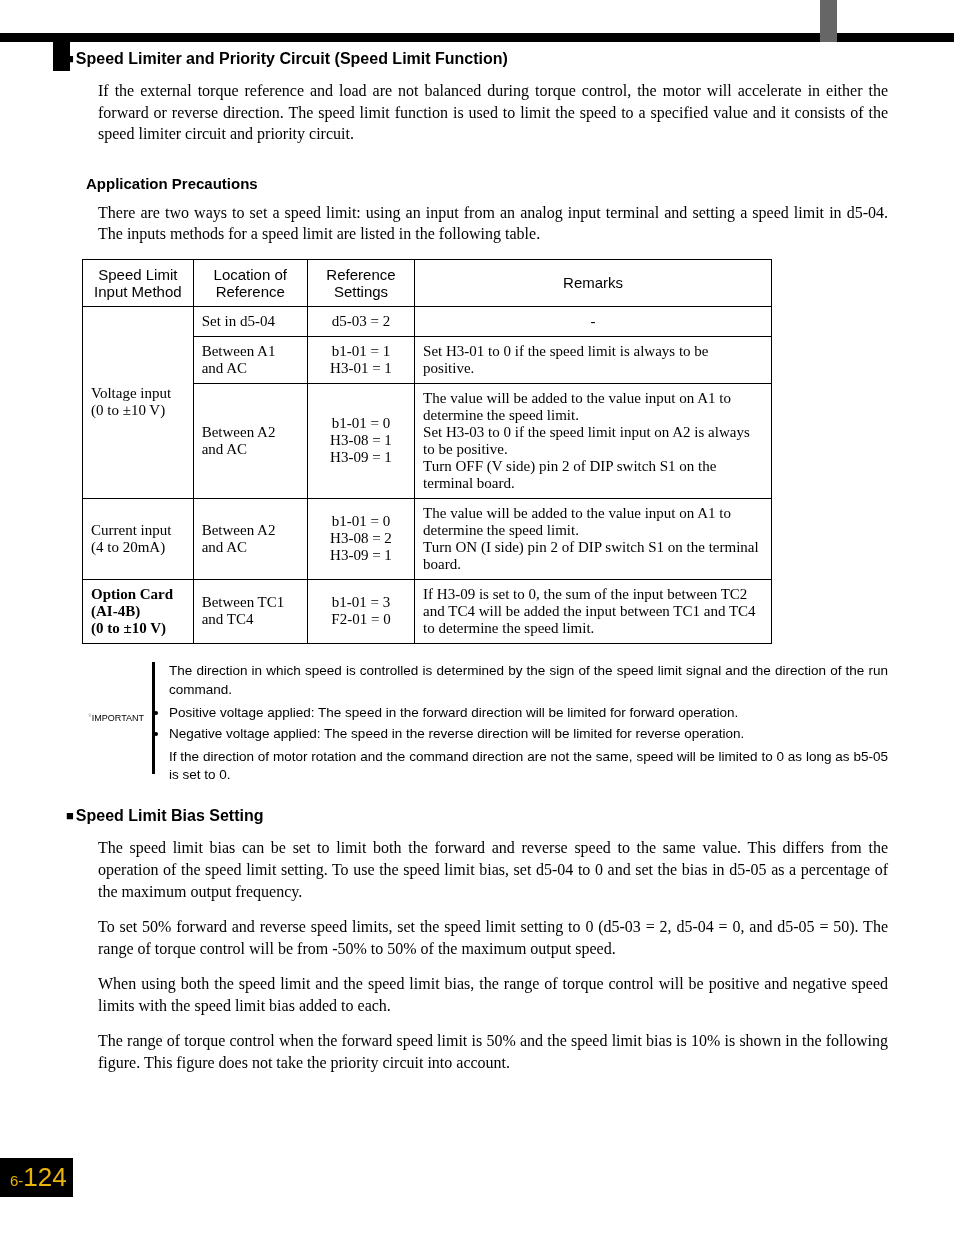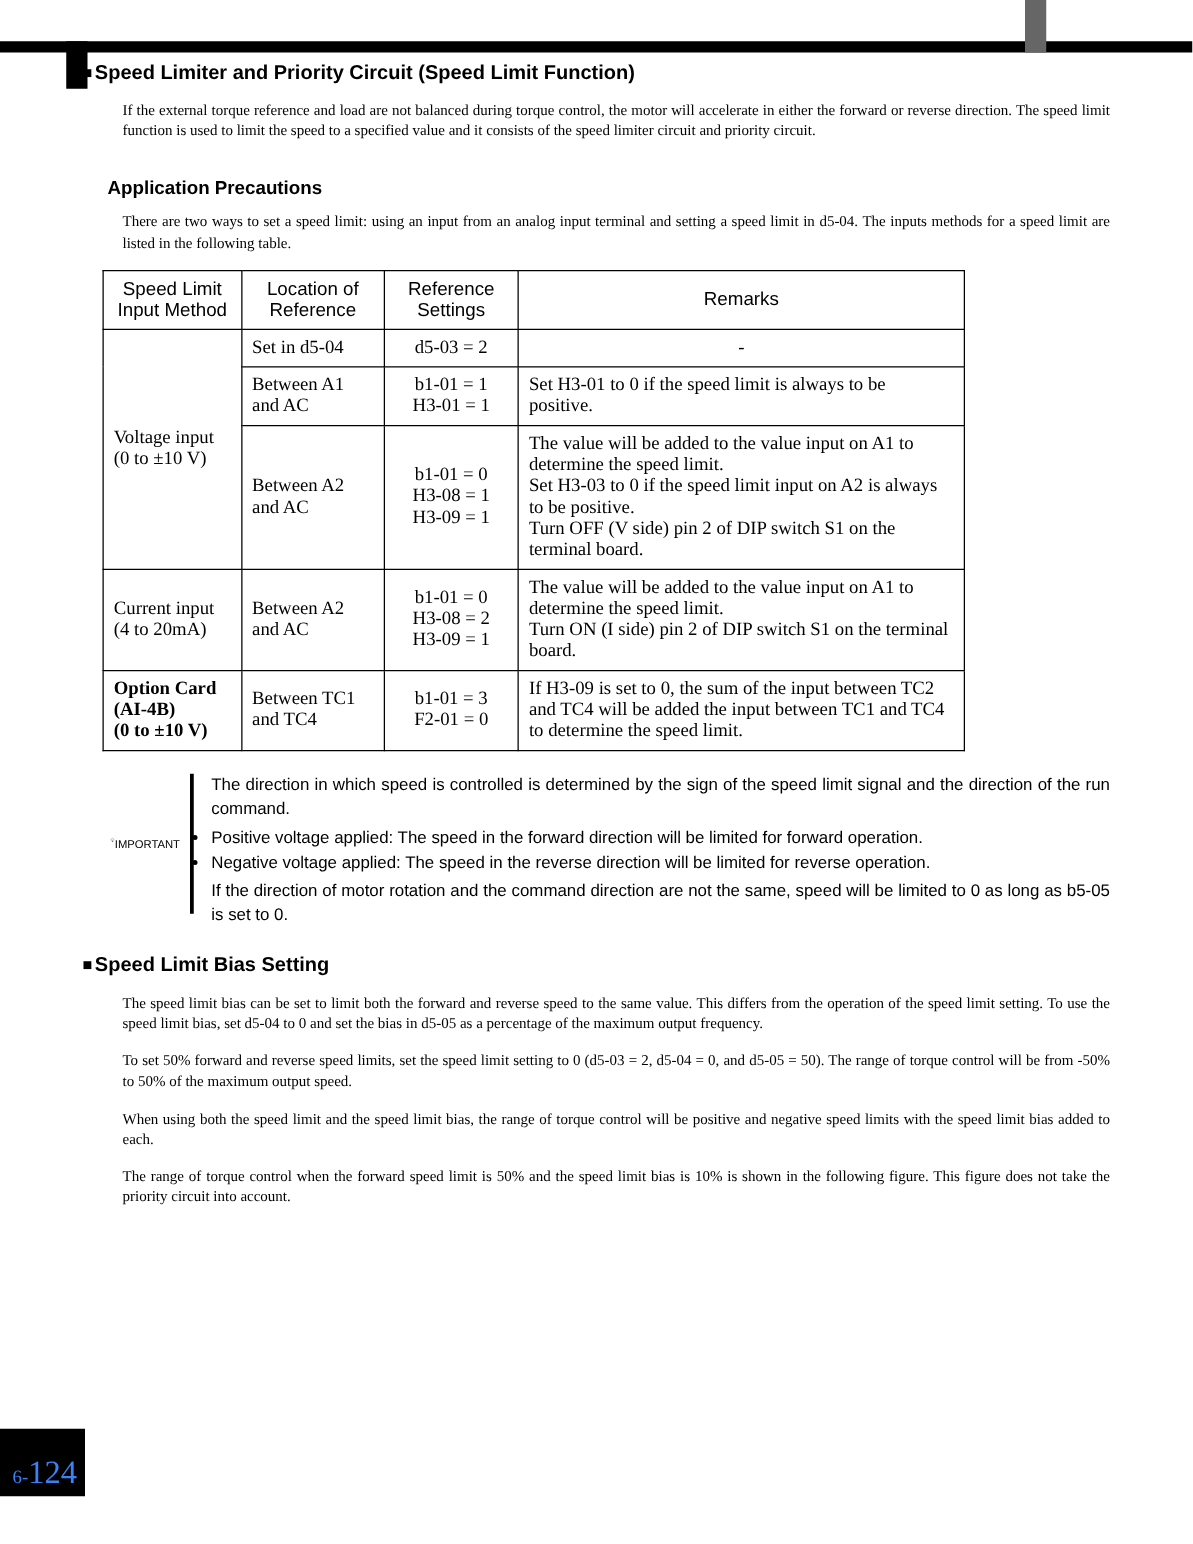--- a/index.html
+++ b/index.html
@@ -3,34 +3,34 @@
 <meta charset="utf-8">
 <style>
   html,body{margin:0;padding:0;background:#fff;font-family:"Times New Roman",serif;color:#000}
   .page{width:954px;height:1235px;position:relative;box-sizing:border-box;padding:0 66px 0 66px}
   .topbar{position:absolute;left:0;top:33px;width:954px;height:9px;background:#000}
   .topbar::before{content:"";position:absolute;left:53px;top:0;width:17px;height:38px;background:#000}
   .topbar::after{content:"";position:absolute;left:820px;top:-33px;width:17px;height:42px;background:#666}
   .content{padding-top:50px}
   h2{font-family:Arial,Helvetica,sans-serif;font-weight:bold;font-size:16px;margin:0 0 12px 0}
   h2 .bullet{font-size:13px;vertical-align:1px;margin-right:2px}
-  p{font-size:12px;line-height:1.35;margin:0 0 14px 0;text-align:justify}
+  p{font-size:16px;line-height:1.35;margin:0 0 14px 0;text-align:justify}
   .intro{margin-left:32px;margin-right:0}
   h3{font-family:Arial,Helvetica,sans-serif;font-weight:bold;font-size:15px;margin:30px 0 10px 20px}
   table{border-collapse:collapse;margin:14px 0 18px 16px;width:690px;font-size:15px}
   th,td{border:1px solid #000;padding:6px 8px;vertical-align:middle}
   th{font-family:Arial,Helvetica,sans-serif;font-weight:normal;text-align:center;font-size:15px}
   td.center{text-align:center}
   .important-block{display:flex;margin:0 0 22px 22px;align-items:flex-start}
   .important-icon{width:56px;flex:none;text-align:center;font-family:Arial,Helvetica,sans-serif;font-size:9px;margin-right:14px;border-right:3px solid #000;padding-right:8px;height:112px;display:flex;flex-direction:row;justify-content:center;align-items:center}
   .important-icon svg{margin-bottom:6px}
   .important-text{font-family:Liberation Sans, sans-serif;font-size:13.5px;line-height:1.4;text-align:justify}
   .important-text ul{margin:4px 0 4px 0;padding:0;list-style:disc}
   .important-text li{margin:2px 0}
-  .pnbox{position:absolute;left:0;bottom:38px;background:#000;color:#3b82f6;padding:20px 6px 4px 10px;font-family:Liberation Serif, serif;font-size:15px}
+  .pnbox{position:absolute;left:0;bottom:38px;background:#000;color:#eab308;padding:4px 6px 4px 10px;font-family:Liberation Sans, sans-serif;font-size:15px}
   .pnbox .big{font-size:26px}
 </style>
 </head>
 <body>
 
 <div class="page">
   <div class="topbar"></div>
 
   <div class="content">
 

